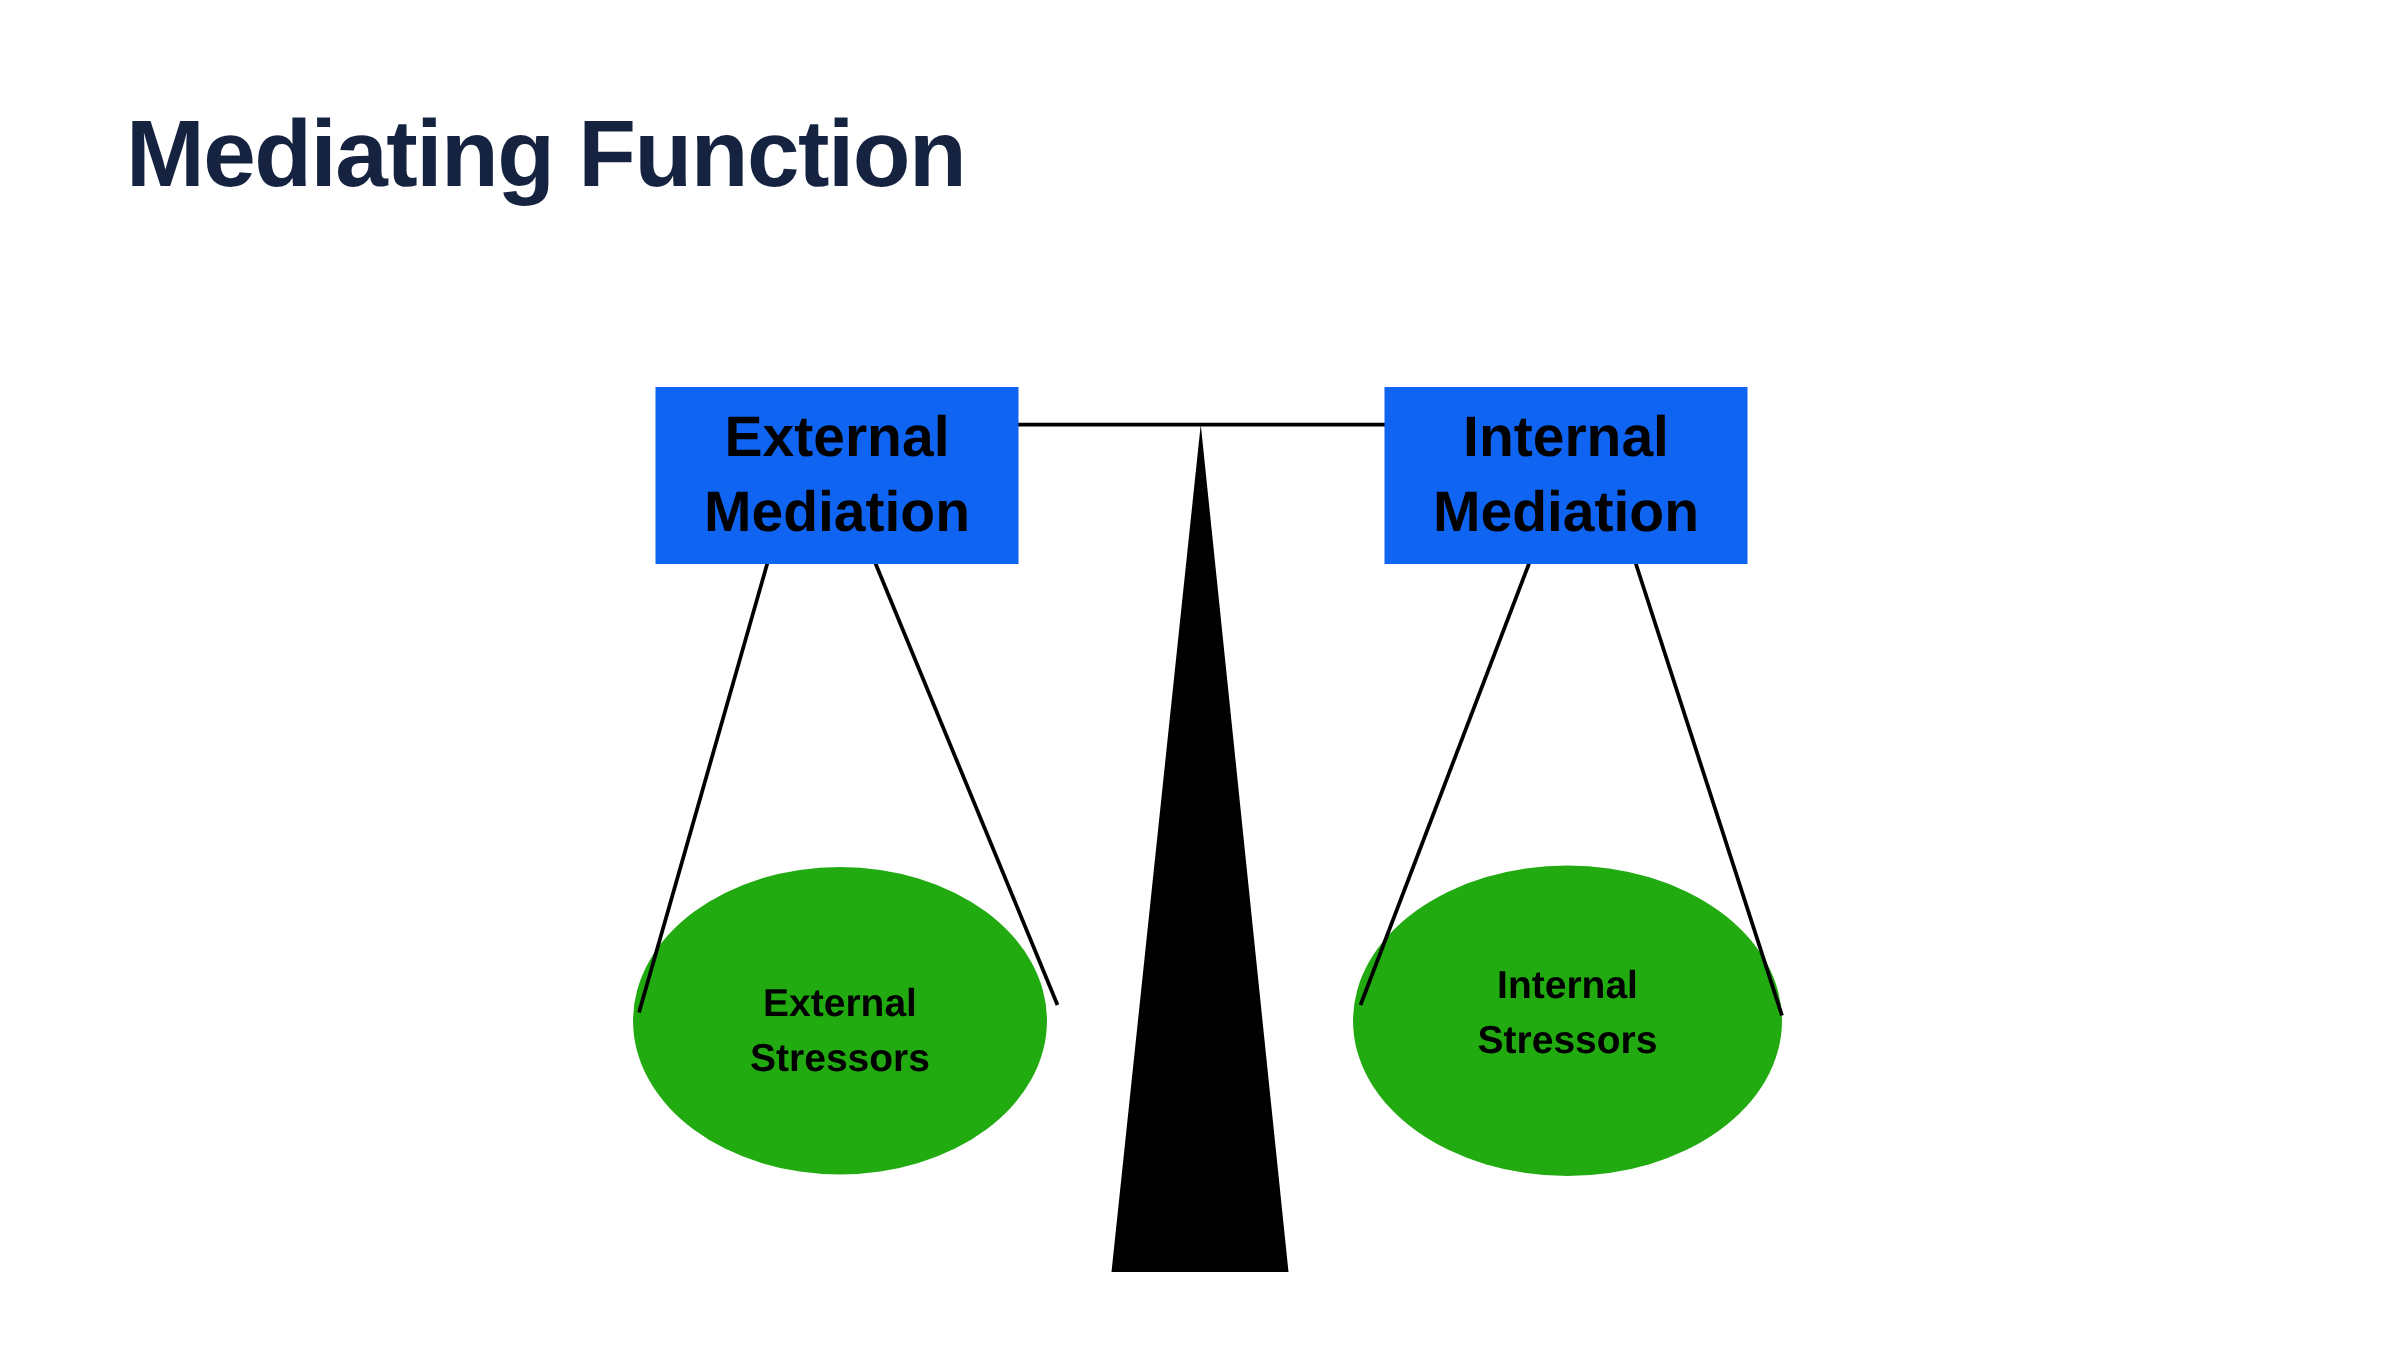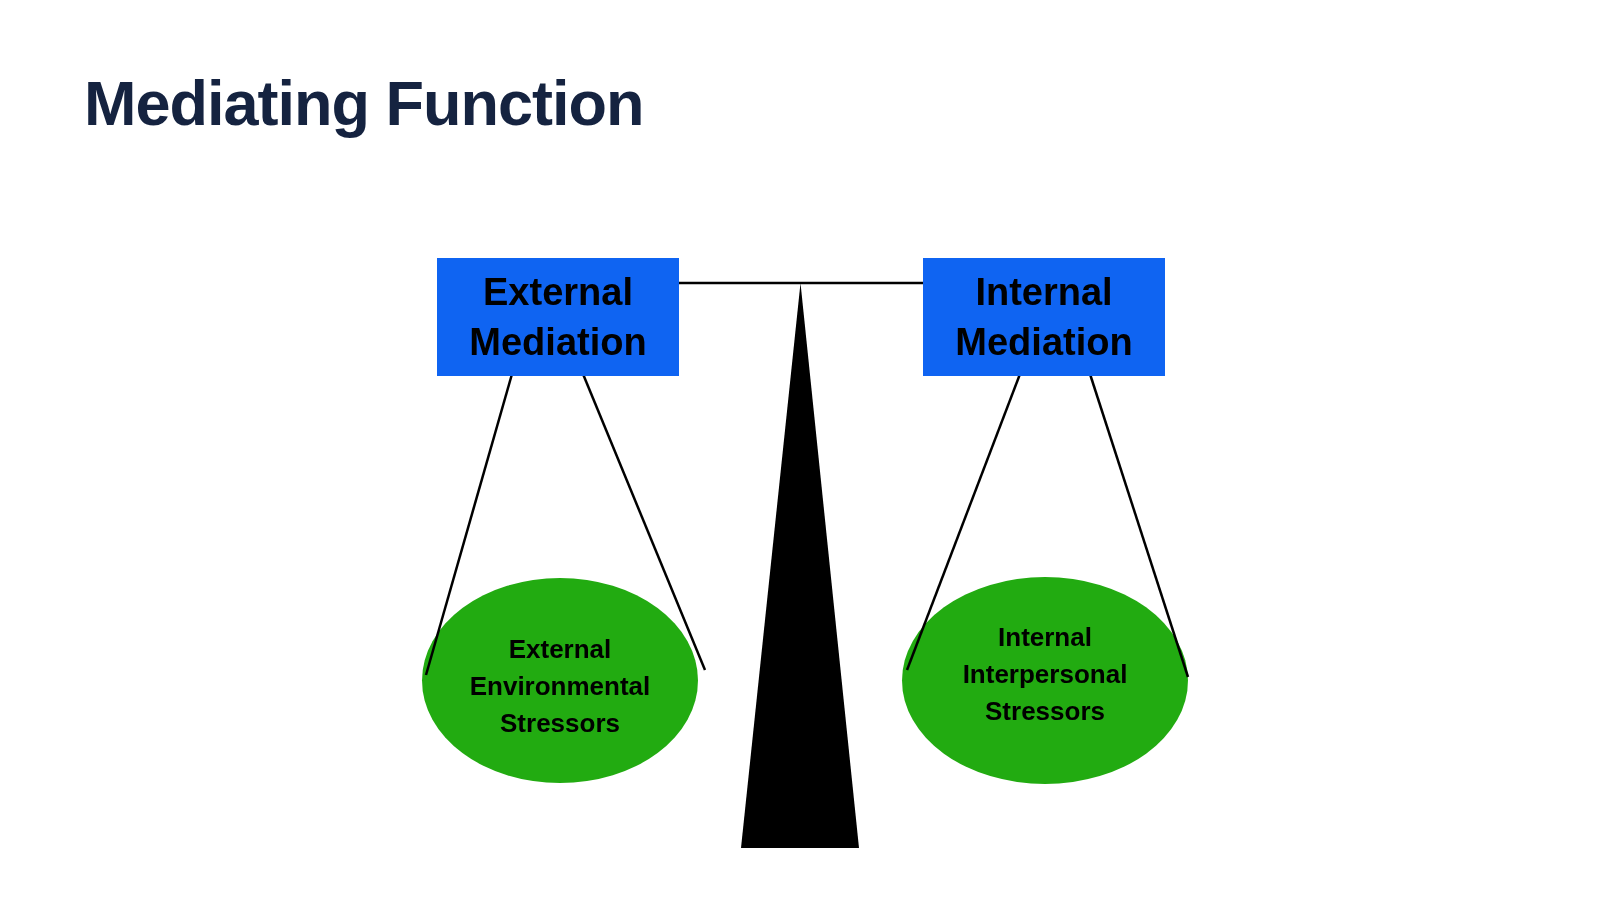--- a/index.html
+++ b/index.html
@@ -96,29 +96,27 @@
 </head>
 <body>
 
 <div class="slide">
 
   <div class="slide-title">Mediating Function</div>
 
   <div class="stressor-ellipse left">
     <div class="lines">
       <span>External</span>
-      <span>Environmental</span>
       <span>Stressors</span>
     </div>
   </div>
 
   <div class="stressor-ellipse right">
     <div class="lines">
       <span>Internal</span>
-      <span>Interpersonal</span>
       <span>Stressors</span>
     </div>
   </div>
 
   <svg class="scale-svg" viewBox="0 0 1600 900">
     <line x1="674" y1="283" x2="928" y2="283" stroke="#000000" stroke-width="2.5"></line>
     <polygon points="800.5,283 741,848 859,848" fill="#000000"></polygon>
     <line x1="512" y1="374" x2="426" y2="675" stroke="#000000" stroke-width="2.5"></line>
     <line x1="583" y1="374" x2="705" y2="670" stroke="#000000" stroke-width="2.5"></line>
     <line x1="1020" y1="374" x2="907" y2="670" stroke="#000000" stroke-width="2.5"></line>

